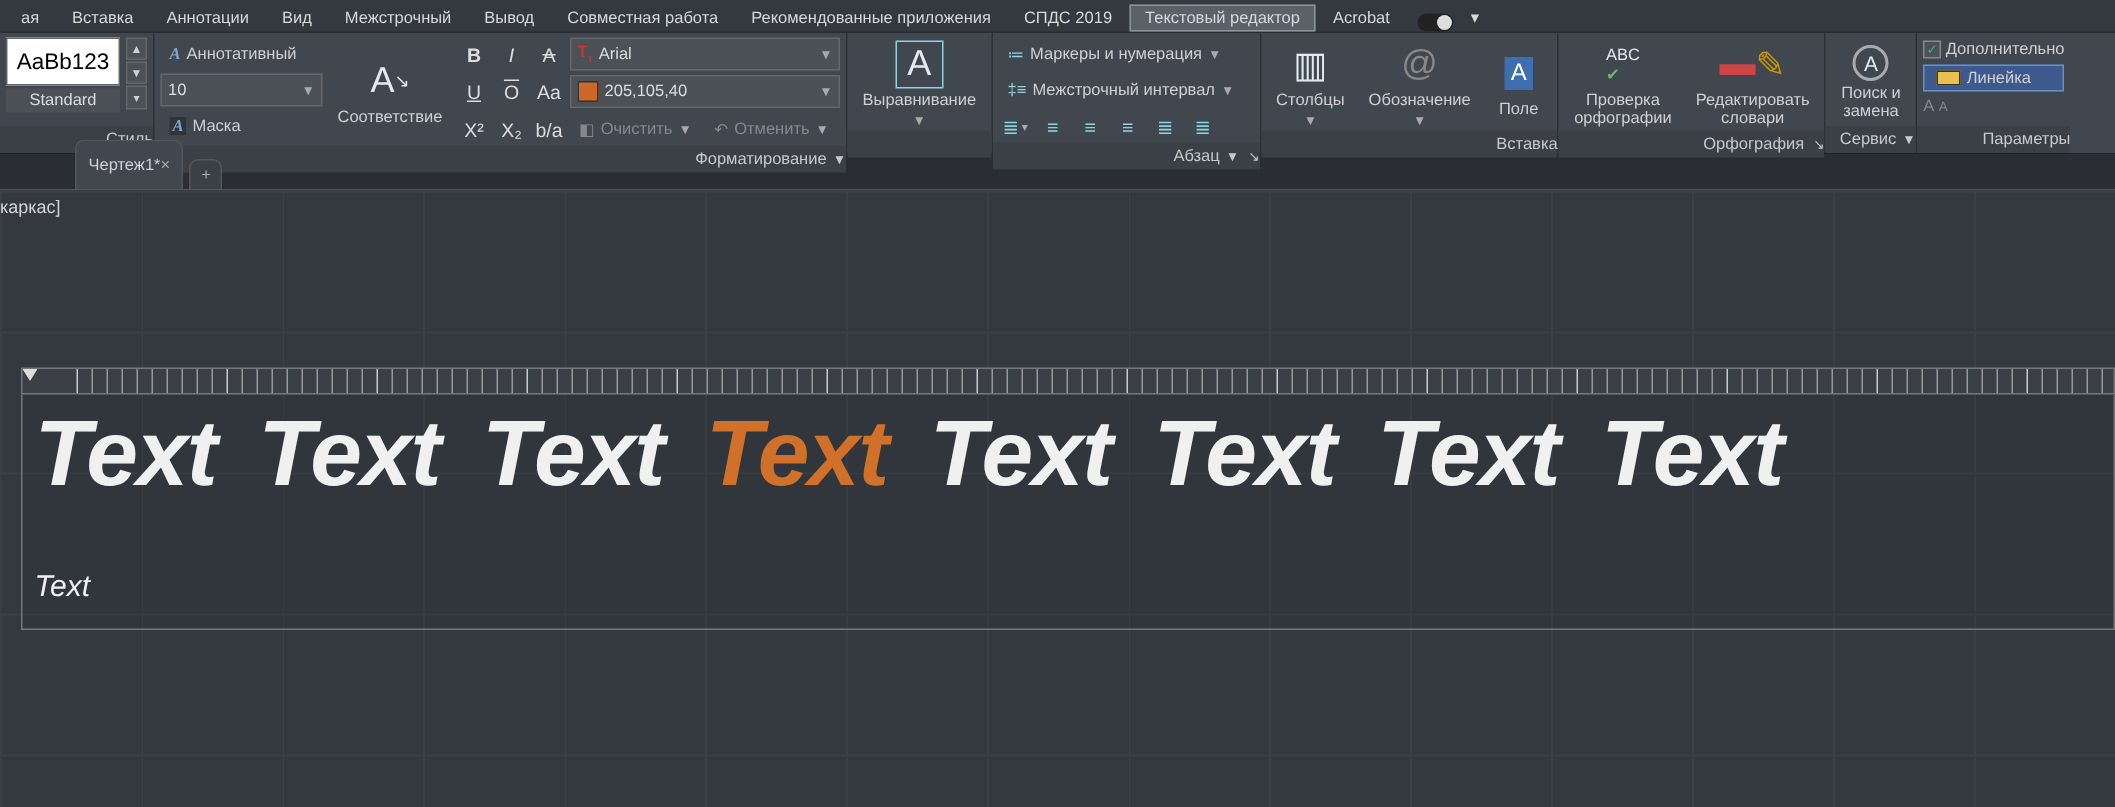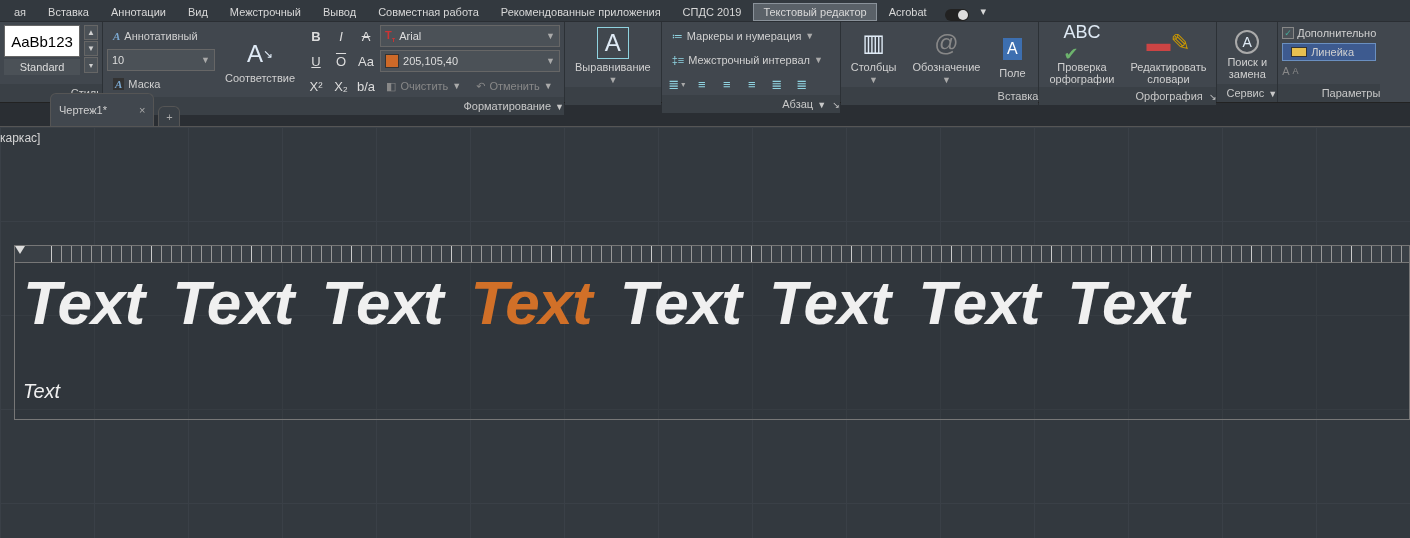--- a/index.html
+++ b/index.html
@@ -44,21 +44,21 @@
 .color-swatch { width: 14px; height: 14px; background: #cd6928; border: 1px solid #333; }
 .cyan { color: #8fd3e0; }
 .blue-a { color: #7ba8d0; font-weight: bold; font-family: serif; font-style: italic; }
 .check-green { color: #6db36d; }
 
 .ruler-btn { background: #3d5a8f; border: 1px solid #6a8fc0; padding: 2px 8px; display: flex; align-items: center; gap: 4px; }
 .ruler-graphic { width: 16px; height: 10px; background: #e8c050; border: 1px solid #333; }
 
 
 .tabbar { height: 24px; background: #2a2e33; display: flex; align-items: flex-end; padding-left: 50px; gap: 4px; border-bottom: 1px solid #555; }
-.tab { height: 22px; background: #41474e; border: 1px solid #555; border-bottom: none; border-radius: 6px 6px 0 0; padding: 16px 8px; display: flex; align-items: center; gap: 32px; font-size: 11px; }
+.tab { height: 22px; background: #41474e; border: 1px solid #555; border-bottom: none; border-radius: 6px 6px 0 0; padding: 16px 8px; display: flex; align-items: center; gap: 0; font-size: 11px; }
 .tab .x { color: #aaa; cursor: pointer; }
 .tab-add { width: 22px; height: 20px; background: #3a4046; border-radius: 6px 6px 0 0; display: flex; align-items: center; justify-content: center; color: #aaa; border: 1px solid #555; border-bottom: none; cursor: pointer; }
 
 
 .canvas-wrap { position: relative; height: 454px; background: #33393f; background-image: linear-gradient(#3a4047 1px, transparent 1px), linear-gradient(90deg, #3a4047 1px, transparent 1px); background-size: 94px 94px; }
 .corner-label { position: absolute; top: 4px; left: 0; color: #d5d5d5; font-size: 12px; }
 .text-editor { position: absolute; top: 118px; left: 14px; right: 0; }
 .ruler-strip { height: 18px; border: 1px solid #777; background: #3a4046; display: flex; align-items: center; overflow: hidden; position: relative; }
 .ruler-strip .mark { position: absolute; left: 0; top: 0; width: 10px; height: 10px; }
 .ruler-ticks { display: flex; padding-left: 36px; }
@@ -238,21 +238,21 @@
         <span class="lbl">Поле</span>
       </div>
     </div>
     <div class="panel-title">Вставка</div>
   </div>
 
   <div class="panel">
     <div class="panel-body">
       <div class="big-ico">
         <span class="glyph">
-            <span style="font-size:18px">ABC<br><span class="check-green">✔</span></span>
+            <span style="font-size:11px">ABC<br><span class="check-green">✔</span></span>
           </span>
         <span class="lbl" style="white-space:pre">Проверка
 орфографии</span>
       </div>
       <div class="big-ico">
         <span class="glyph" style="color:#c44">▬<span style="color:#c90">✎</span></span>
         <span class="lbl" style="white-space:pre">Редактировать
 словари</span>
       </div>
     </div>

